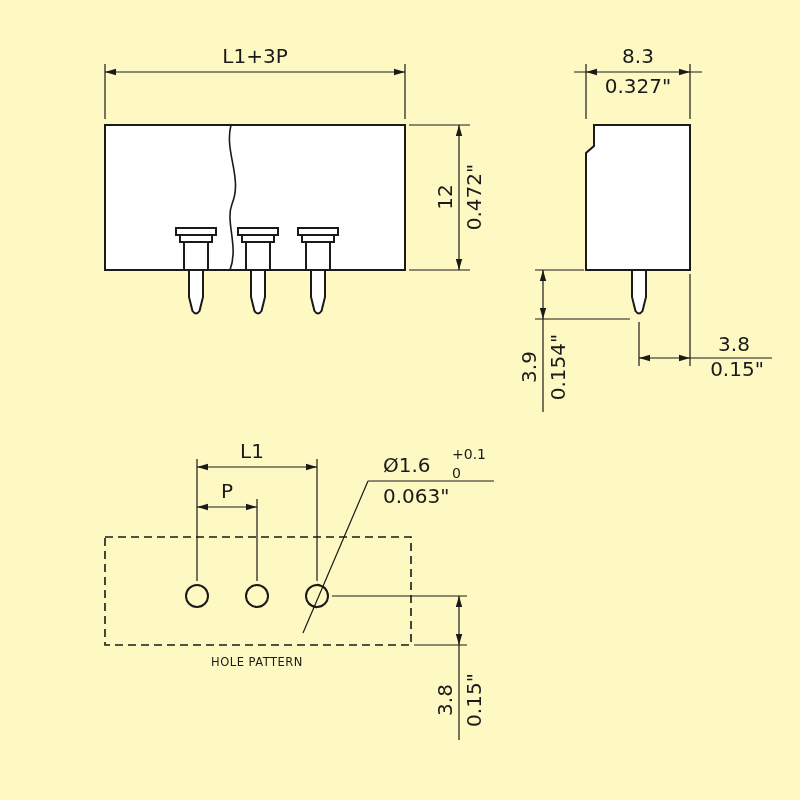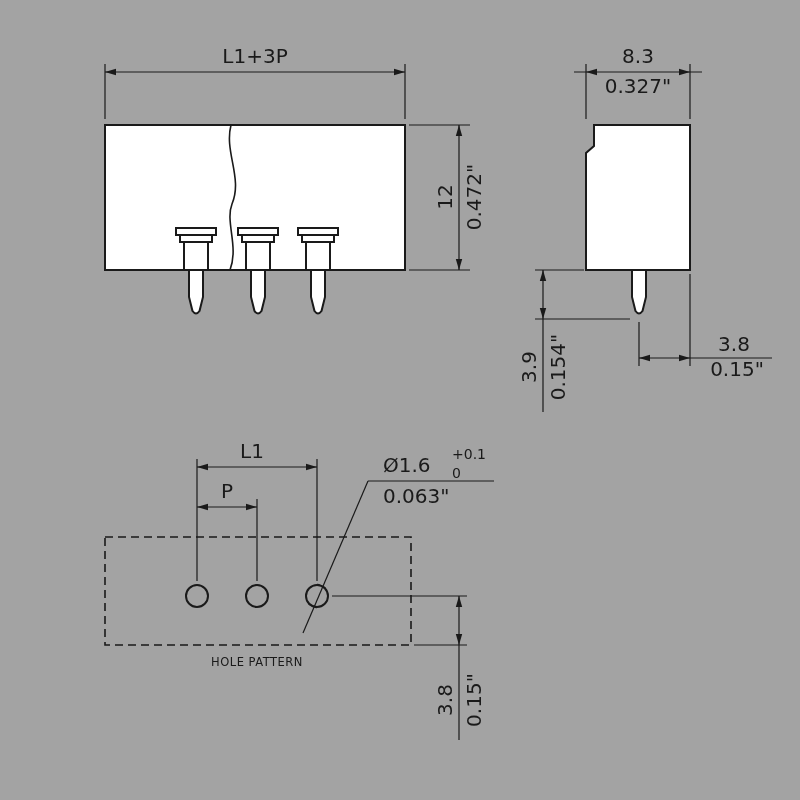--- a/index.html
+++ b/index.html
@@ -1,17 +1,17 @@
 <!DOCTYPE html>
 <html><head>
 <meta charset="utf-8">
 <style>
   html,body{margin:0;padding:0;background:#ffffff}
   .sheet{
-    position:relative;width:800px;height:800px;background:#a3a3a3;
+    position:relative;width:800px;height:800px;background:#fef9c3;
     font-family:"DejaVu Sans","Liberation Sans",sans-serif;
   }
   svg{display:block}
   text{fill:#1a1a1a}
   .obj{fill:none;stroke:#1a1a1a;stroke-width:2;stroke-linejoin:miter}
   .objfill{fill:#ffffff;stroke:#1a1a1a;stroke-width:2;stroke-linejoin:miter}
   .brk{fill:none;stroke:#1a1a1a;stroke-width:1.6}
   .dim{fill:none;stroke:#1a1a1a;stroke-width:1.2}
   .dash{fill:none;stroke:#1a1a1a;stroke-width:1.6;stroke-dasharray:8 5}
   .arrow{fill:#1a1a1a;stroke:none}

